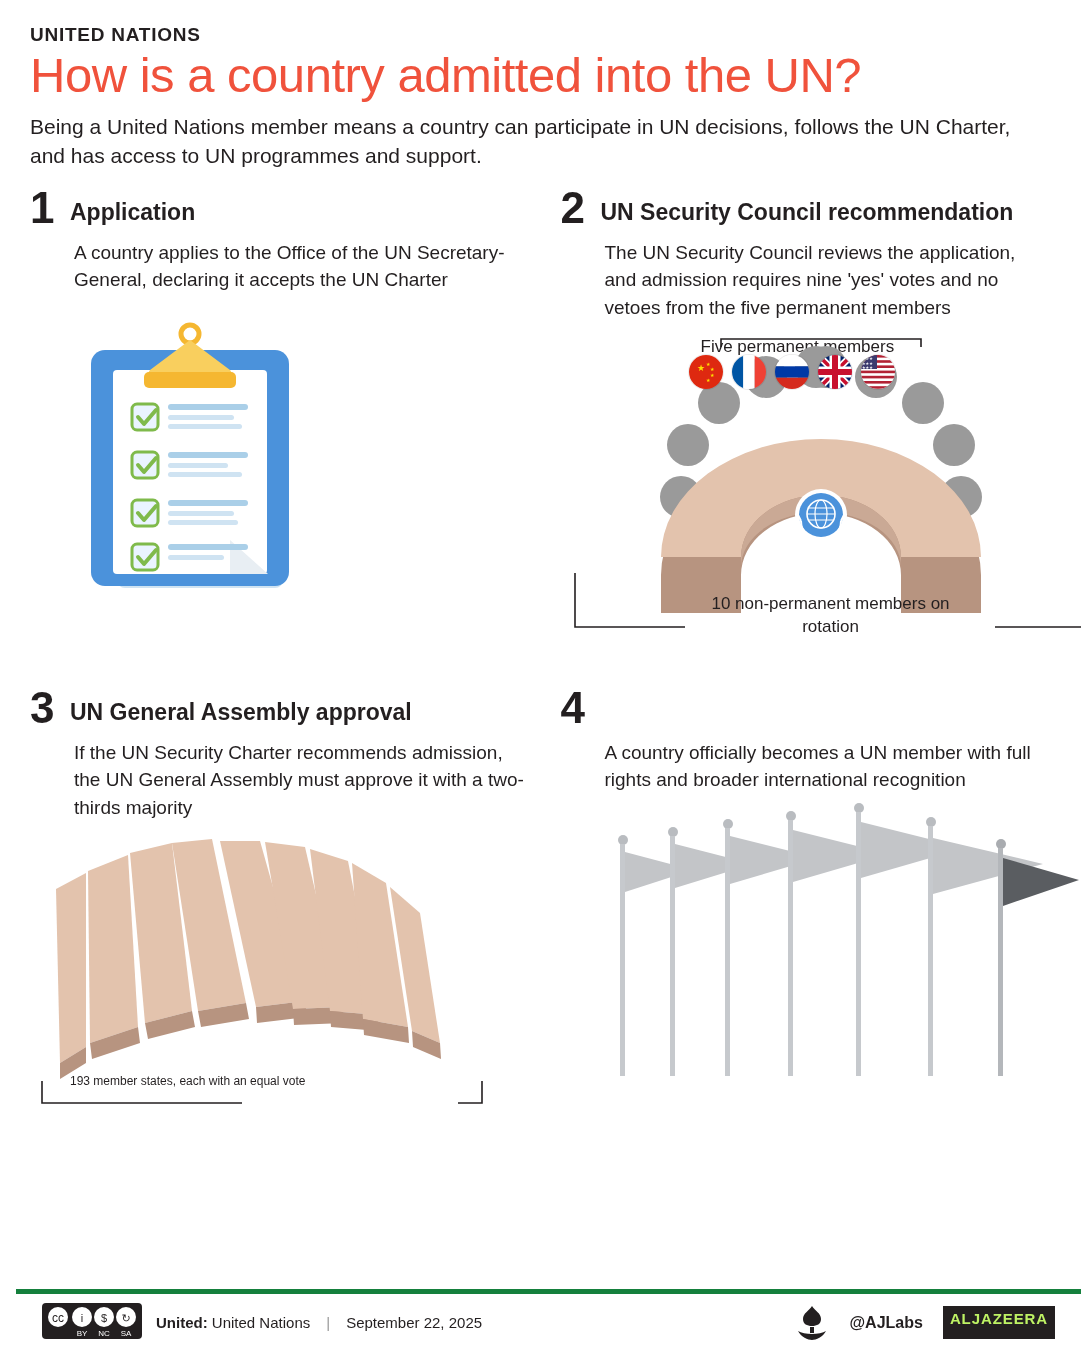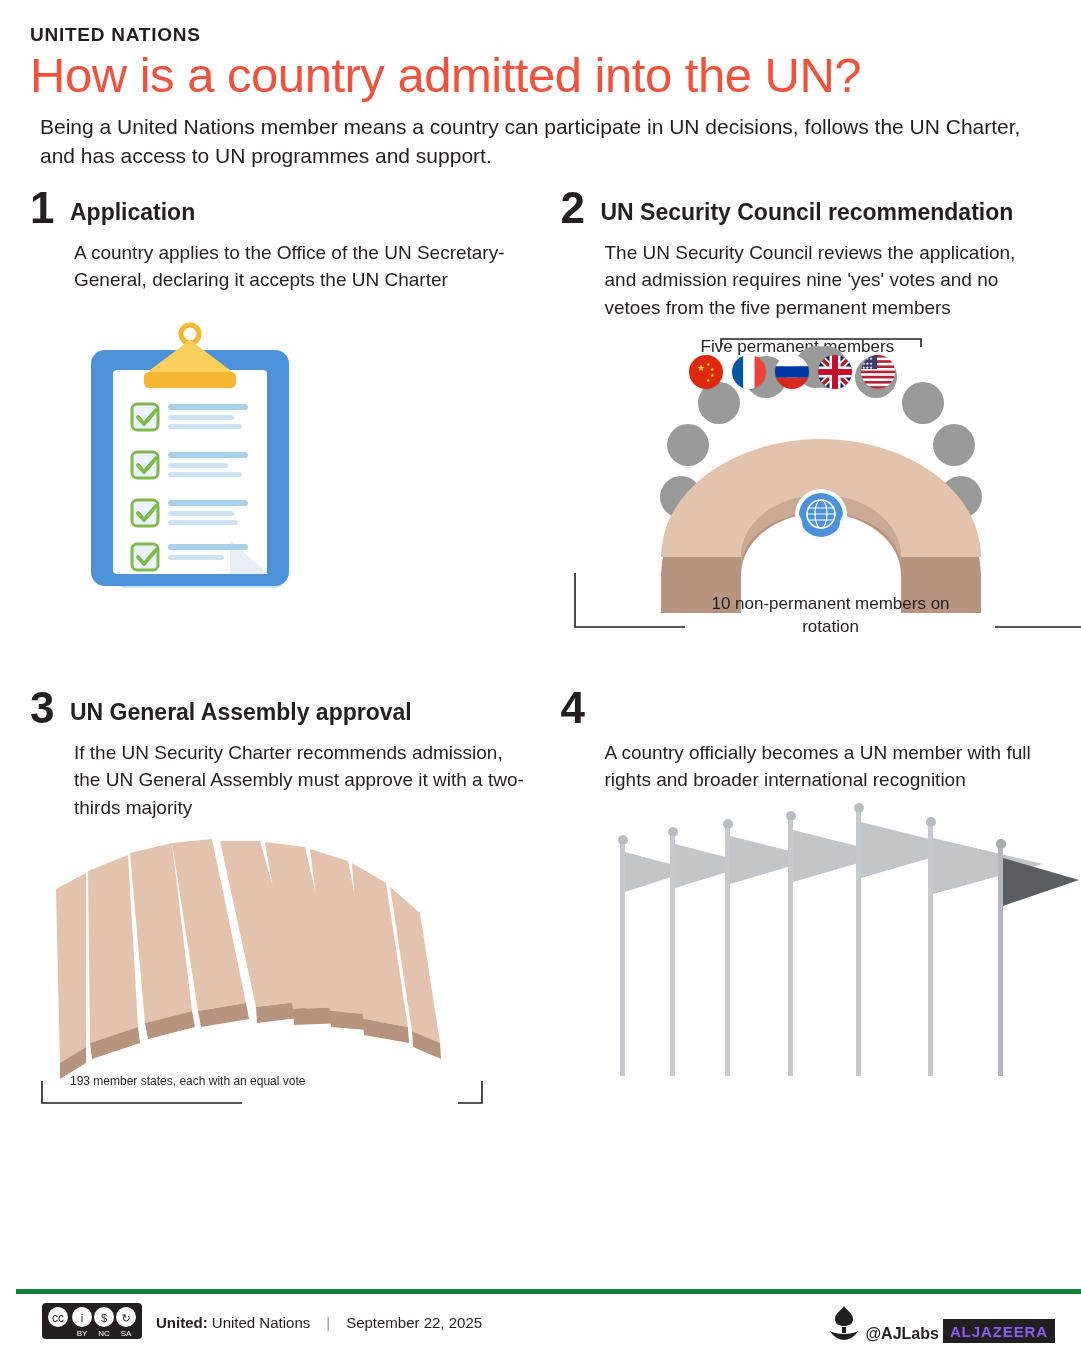--- a/index.html
+++ b/index.html
@@ -28,21 +28,21 @@
     font-weight: normal;
     color: #f0523c;
     margin: 0 0 12px 0;
     letter-spacing: -0.01em;
     line-height: 1.05;
   }
   .standfirst {
     font-size: 21px;
     line-height: 1.38;
     color: #231f20;
-    margin: 10px;
+    margin: 0;
     max-width: 1010px;
   }
 
   
   .grid {
     position: relative;
     margin-top: 18px;
     padding: 0 30px;
   }
   .row { display: flex; }
@@ -134,31 +134,31 @@
   .source .val { font-weight: normal; }
   .divider {
     color: #999;
     margin: 0 16px;
     font-size: 15px;
   }
   .date { font-size: 15px; font-weight: normal; }
   .footer-right {
     margin-left: auto;
     display: flex;
-    align-items: flex-end;
-    gap: 4px;
+    align-items: center;
+    gap: 20px;
   }
   .handle { font-size: 16px; font-weight: bold; }
   .aj-logo-box {
     background: #231f20;
-    color: #8b5cf6;
+    color: #bef264;
     font-size: 15px;
     font-weight: bold;
     letter-spacing: 0.06em;
-    padding: 4px 7px 3px 7px;
+    padding: 4px 7px 12px 7px;
   }
 </style>
 </head>
 <body>
 
 <div class="header">
   <div class="kicker">UNITED NATIONS</div>
   <h1 class="headline">How is a country admitted into the UN?</h1>
   <p class="standfirst">Being a United Nations member means a country can participate in UN decisions, follows the UN Charter, and has access to UN programmes and support.</p>
 </div>

